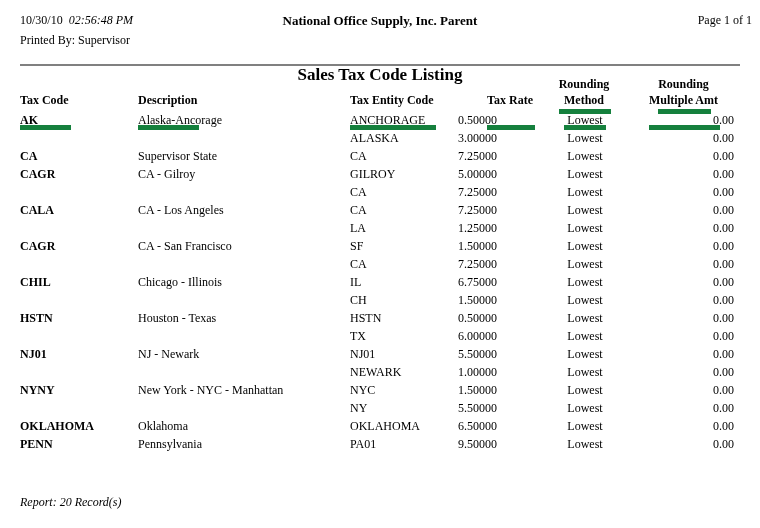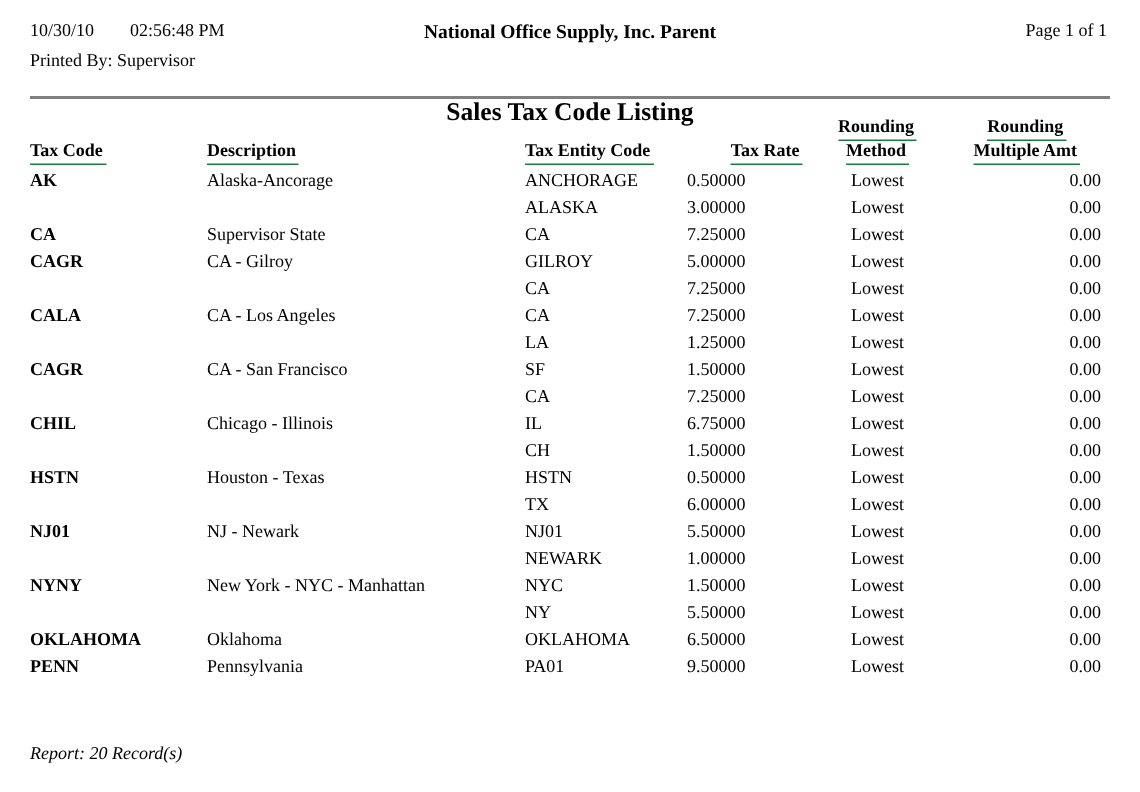--- a/index.html
+++ b/index.html
@@ -9,40 +9,40 @@
     background:#fff;
     color:#000;
     font-family:"Liberation Serif","DejaVu Serif",serif;
     font-size:12px;
     overflow:hidden;
   }
   
   .hdr-line1{position:absolute;top:13px;left:0;width:100%;height:16px;}
   .hdr-line2{position:absolute;top:33px;left:0;width:100%;height:24px;}
   .hdr-left{position:absolute;left:20px;top:0;white-space:pre;}
-  .hdr-time{margin-left:24px;}
+  .hdr-time{margin-left:6px;font-style:italic;}
   .hdr-center{position:absolute;left:0;width:100%;text-align:center;top:0;}
   .company{font-weight:bold;font-size:13px;}
   .report-title{font-weight:bold;font-size:17px;top:2px;margin-top:30px;}
-  .hdr-right{position:absolute;right:22px;top:0;}
+  .hdr-right{position:absolute;right:8px;top:0;}
   .hrule{
     position:absolute;top:64px;left:20px;width:720px;height:2px;
     background:#808080;
   }
   
   table.listing{
     position:absolute;top:76px;left:0;width:760px;
     border-collapse:collapse;table-layout:fixed;
     font-size:12px;
   }
   col.c1{width:138px}col.c2{width:210px}col.c3{width:110px}
   col.c4{width:77px}col.c5{width:100px}col.c6{width:105px}col.c7{width:20px}
   th{font-weight:bold;vertical-align:bottom;padding:0 0 3px 0;white-space:nowrap;}
   th.l{text-align:left}th.r{text-align:right}th.c{text-align:center}
-  th .u{border-bottom:1px solid #15803d;padding:0 2px 2px 0;}
+  th .u{border-bottom:5px solid #15803d;padding:0 2px 18px 0;}
   th .stack{line-height:16px;}
   td{height:18px;padding:0;vertical-align:middle;white-space:nowrap;overflow:hidden;}
   td.c-code{padding-left:20px;font-weight:bold;}
   td.c-desc{}
   td.c-entity{padding-left:2px;}
   td.c-rate{text-align:left;}
   td.c-method{text-align:center;}
   td.c-amt{text-align:right;padding-right:6px;}
   th.pl20{padding-left:20px;margin-left:10px;}
   th.pl2{padding-left:2px;}

